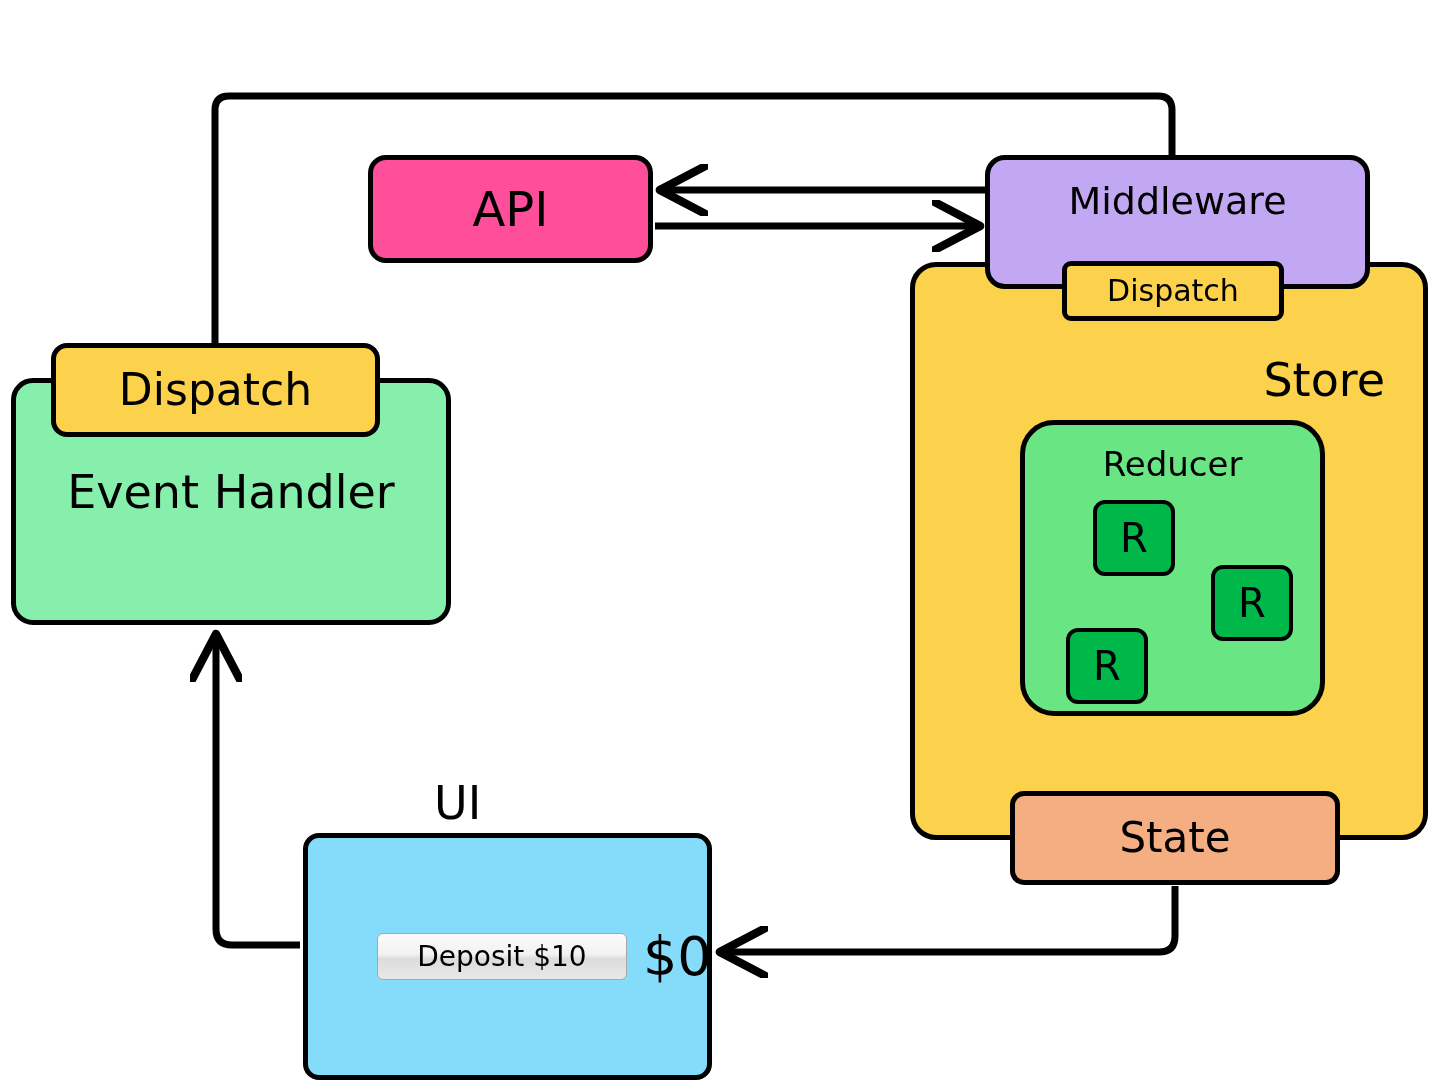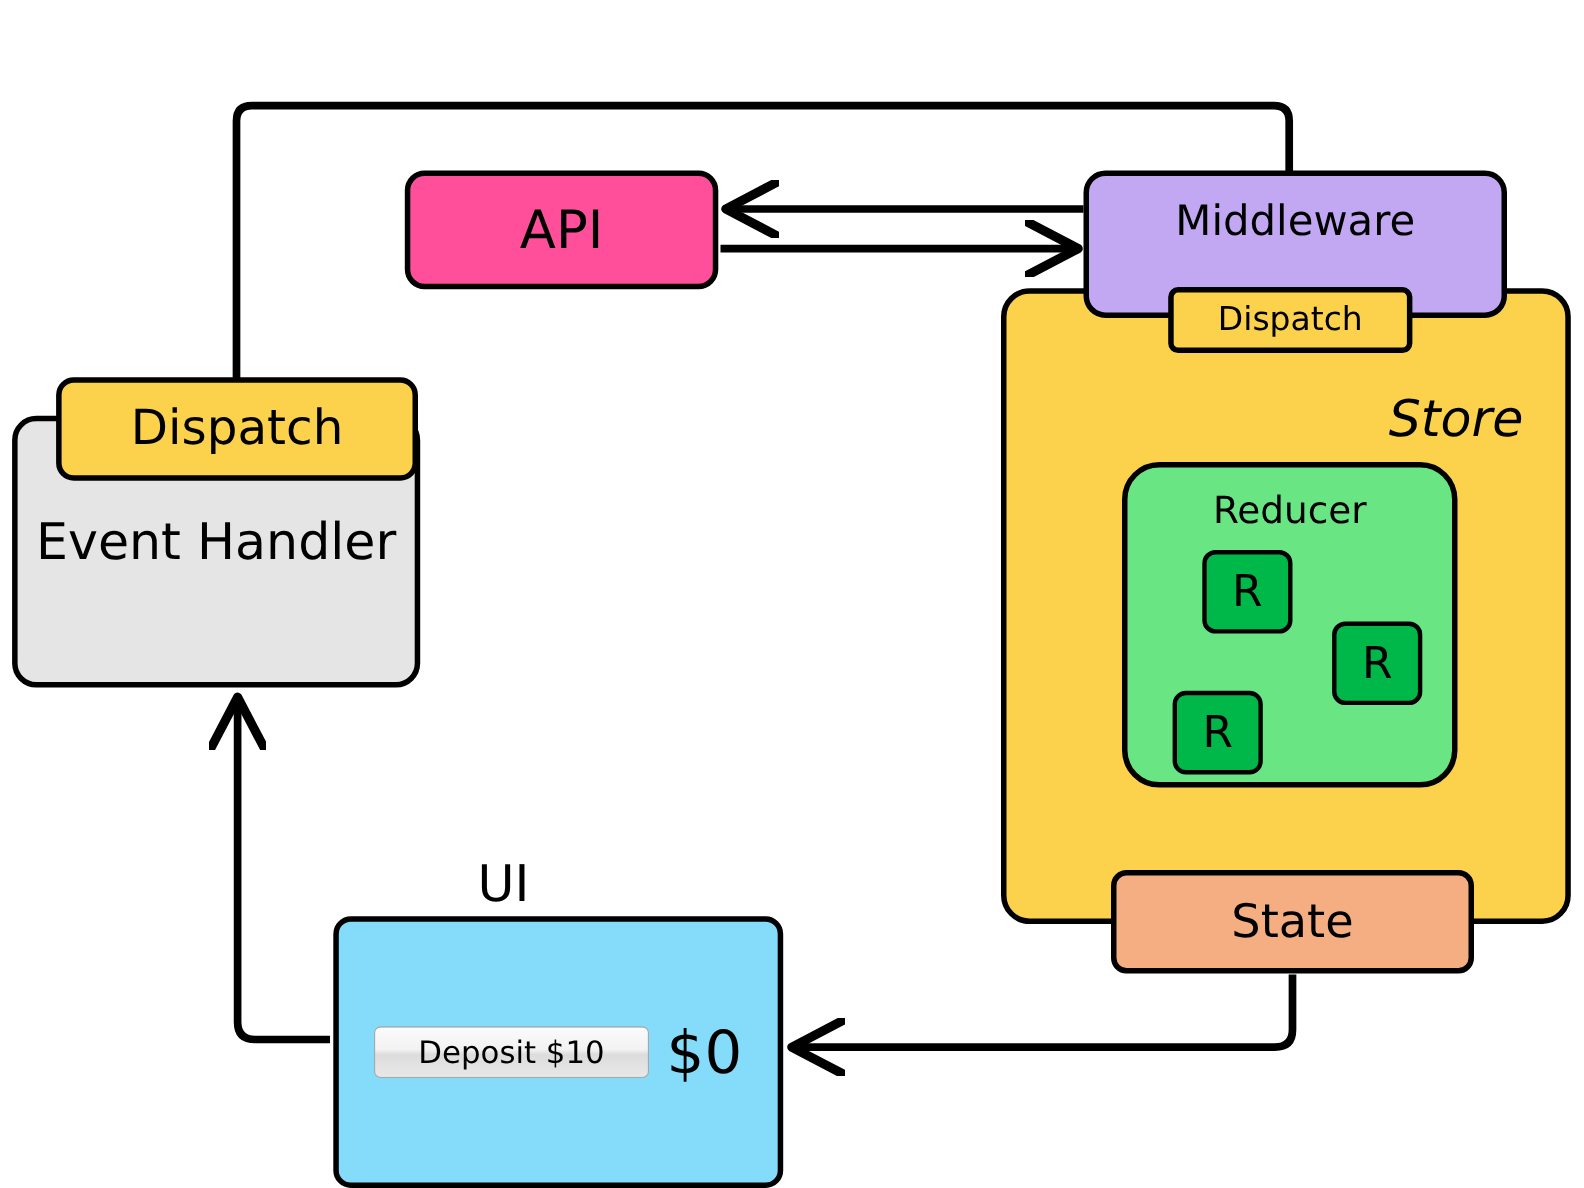--- a/index.html
+++ b/index.html
@@ -57,21 +57,20 @@
     background: #FCD24C;
     border-radius: 26px;
     z-index: 10;
     align-items: flex-start;
     justify-content: flex-end;
   }
   #store-label {
     font-size: 46px;
     margin: 90px 38px 0 0;
     color: #000;
-    font-style: italic;
   }
   #middleware-dispatch {
     left: 1062px; top: 261px; width: 222px; height: 60px;
     background: #FCD24C;
     border-radius: 9px;
     font-size: 30px;
     z-index: 30;
   }
   #reducer-node {
     left: 1020px; top: 420px; width: 305px; height: 296px;
@@ -101,22 +100,22 @@
 
   #state-node {
     left: 1010px; top: 791px; width: 330px; height: 94px;
     background: #F5AE81;
     border-radius: 14px;
     font-size: 42px;
     z-index: 24;
   }
 
   #event-handler-node {
-    left: 11px; top: 378px; width: 371px; height: 247px;
-    background: #e5e5e5;
+    left: 11px; top: 378px; width: 440px; height: 247px;
+    background: #86efac;
     border-radius: 22px;
     font-size: 46px;
     align-items: flex-start;
     padding-top: 86px;
     z-index: 20;
   }
   #eh-dispatch {
     left: 51px; top: 343px; width: 329px; height: 94px;
     background: #FCD24C;
     border-radius: 16px;
@@ -139,20 +138,21 @@
     z-index: 20;
     align-items: center;
     justify-content: flex-start;
   }
   #ui-inner {
     display: flex;
     align-items: center;
     width: 100%;
     padding-left: 32px;
     box-sizing: border-box;
+    margin-left: 37px;
   }
   #ui-buttons {
     display: flex;
     flex-direction: column;
     gap: 7px;
   }
   .ui-button {
     box-sizing: border-box;
     width: 250px;
     height: 47px;

